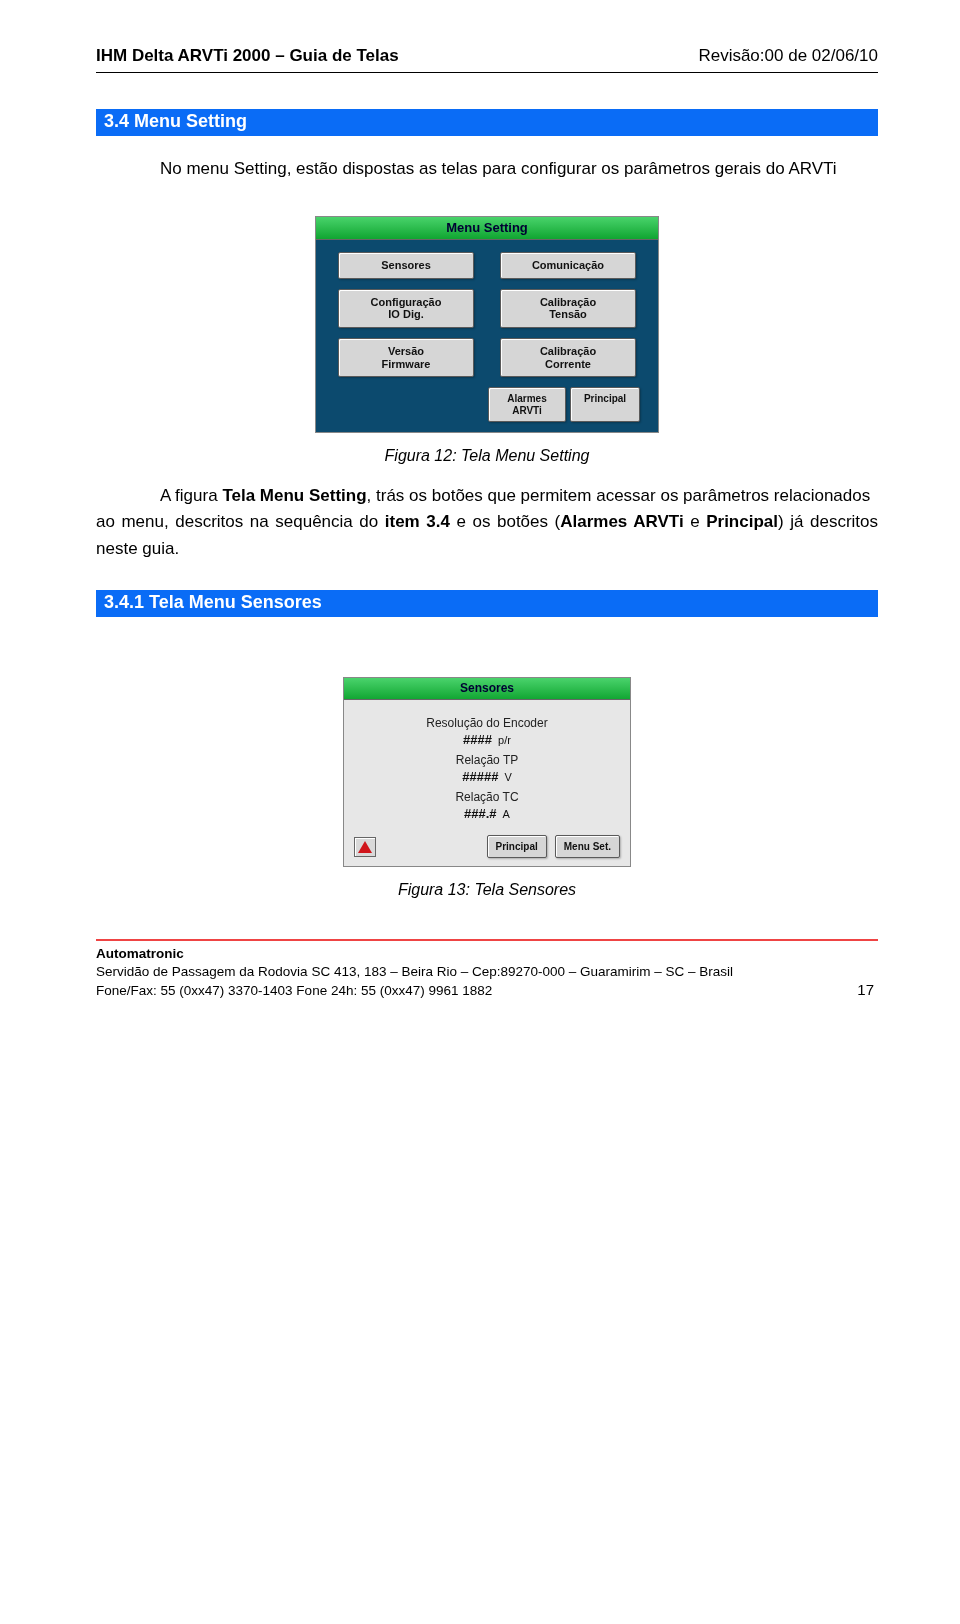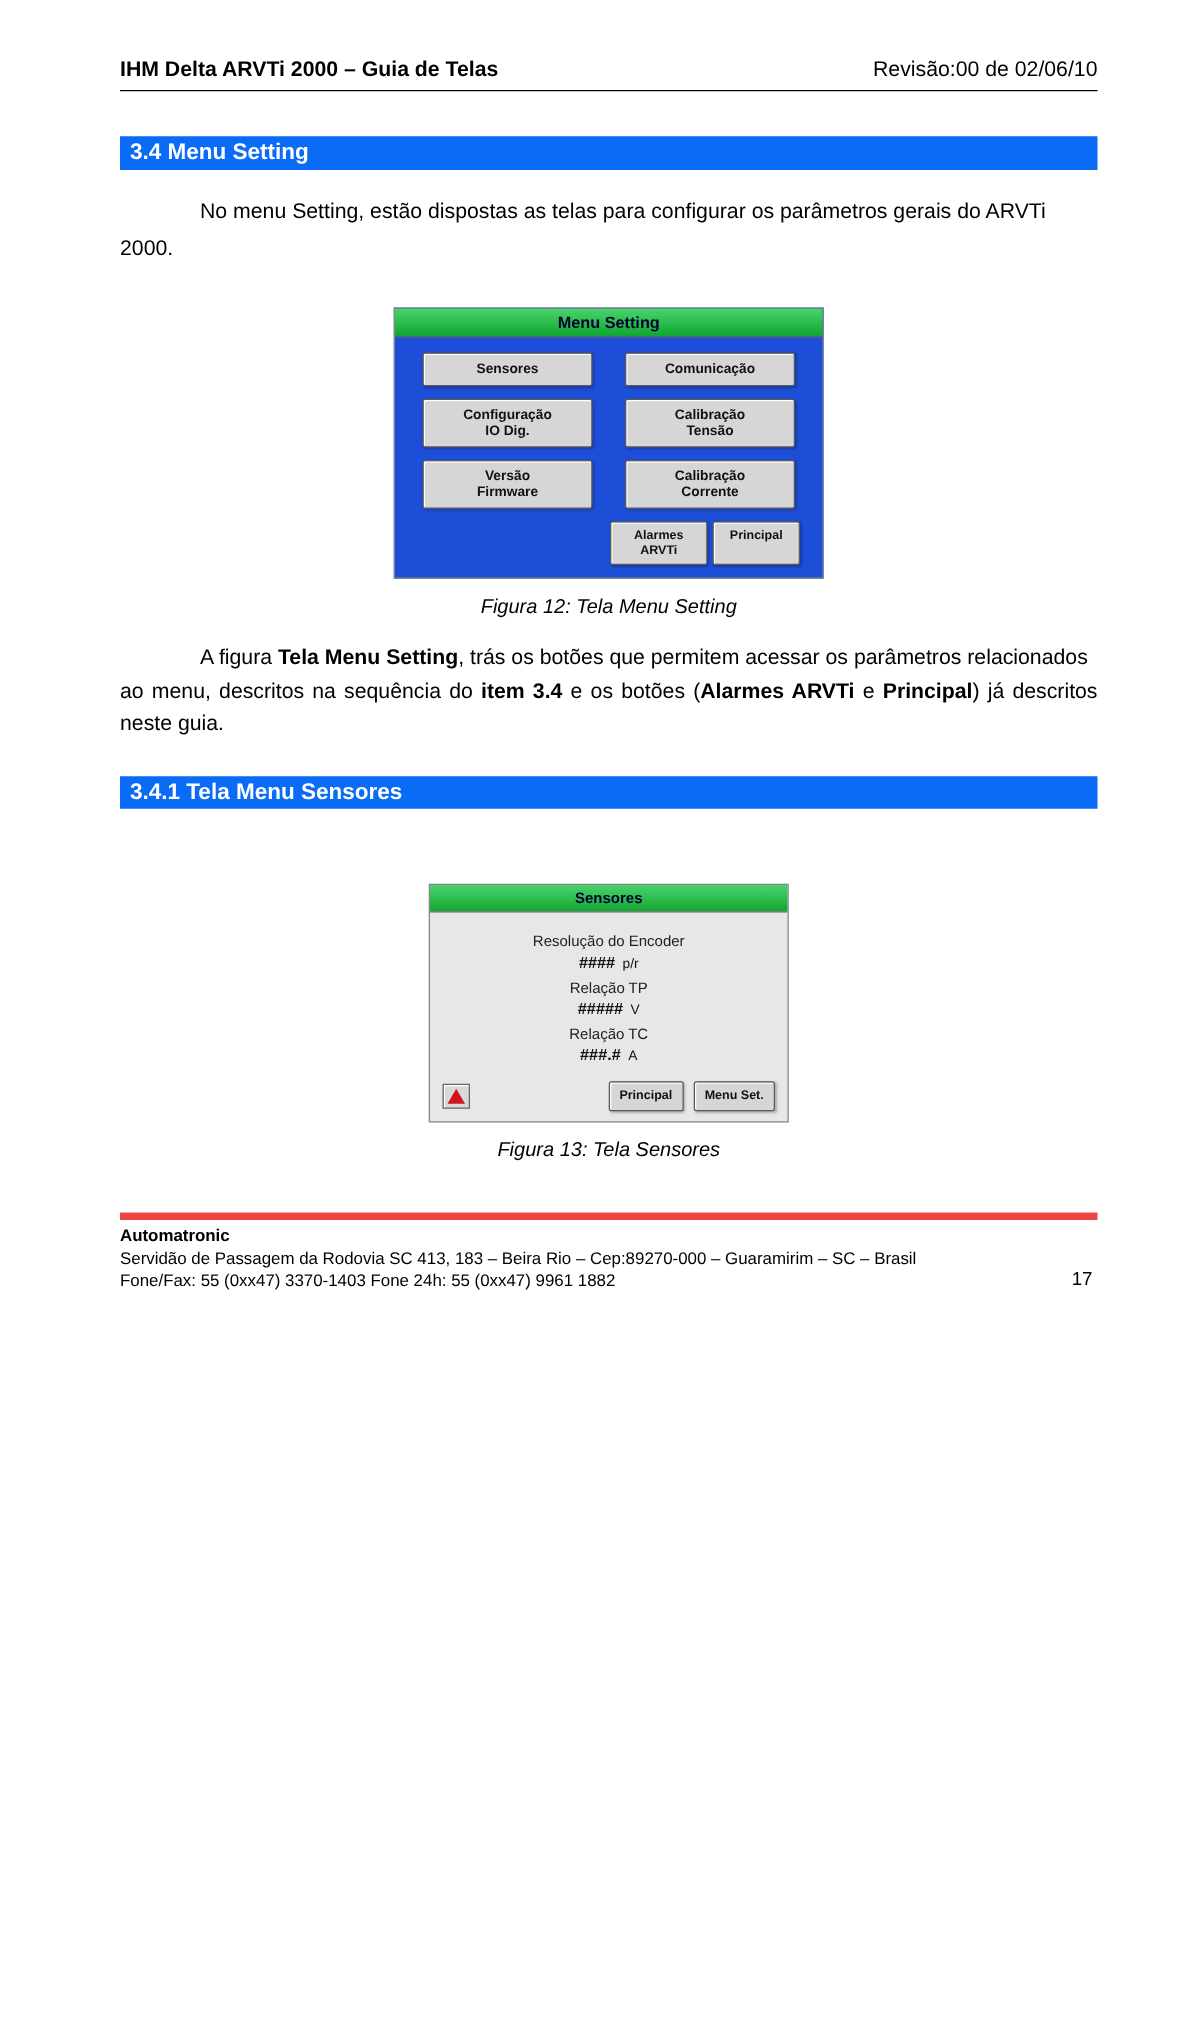--- a/index.html
+++ b/index.html
@@ -60,21 +60,21 @@
   .caption {
     font-style: italic;
     font-size: 16px;
     text-align: left;
     margin-top: 14px;
   }
 
   
   .hmi {
     width: 344px;
-    background: #1d4ed8;
+    background: #0c4a6e;
     border: 1px solid #888;
     padding-bottom: 10px;
     font-family: Tahoma, Arial, sans-serif;
   }
   .hmi-title {
     background: linear-gradient(#49d36b, #10a531);
     color: #003;
     text-align: center;
     font-size: 13px;
     font-weight: bold;
@@ -168,21 +168,21 @@
     width: 0; height: 0;
     border-left: 7px solid transparent;
     border-right: 7px solid transparent;
     border-bottom: 12px solid #d0141a;
     position: relative;
   }
   .hmi2-btns { display:flex; gap:8px; }
 
   .footer {
     margin-top: 40px;
-    border-top: 6px solid #ef4444;
+    border-top: 2px solid #ef4444;
     padding-top: 4px;
     font-size: 13.5px;
     line-height: 1.35;
     position: relative;
   }
   .footer .co { font-weight: bold; color: #000; }
   .footer .pg {
     position: absolute;
     right: 4px;
     bottom: 0;
@@ -197,21 +197,20 @@
   <div class="header-row">
     <div class="header-left">IHM Delta ARVTi 2000 – Guia de Telas</div>
     <div class="header-right">Revisão:00 de 02/06/10</div>
   </div>
   <hr class="hr-line">
 
   <div class="blue-bar">3.4  Menu Setting</div>
 
   <div class="body-text">
     <div style="text-indent:64px;">No menu Setting, estão dispostas as telas para configurar os parâmetros gerais do ARVTi</div>
-    <div class="year-left">2000.</div>
   </div>
 
   <div class="figure-wrap">
     <div class="hmi">
       <div class="hmi-title">Menu Setting</div>
       <div class="hmi-grid">
         <div class="hmi-btn">Sensores</div>
         <div class="hmi-btn">Comunicação</div>
         <div class="hmi-btn" style="white-space:pre-line">Configuração
 IO Dig.</div>

